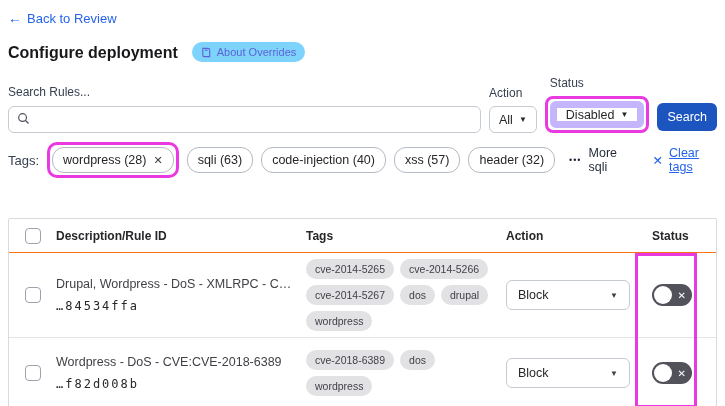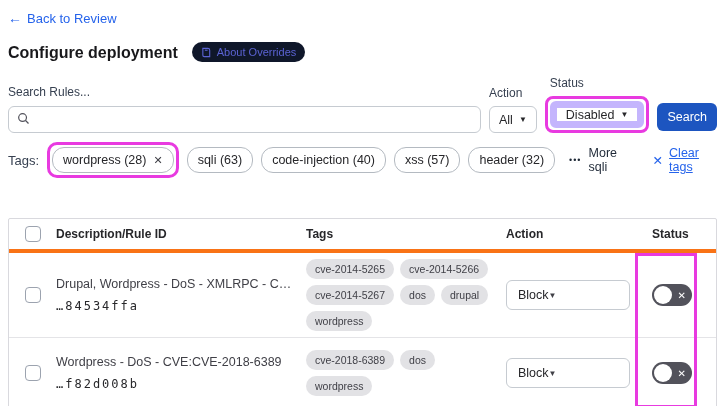--- a/index.html
+++ b/index.html
@@ -9,21 +9,21 @@
 
   
   .back-link { display: inline-flex; align-items: center; gap: 5px;
     color: #2563eb; font-size: 13px; cursor: pointer; margin-top: 2px; }
   .back-link .arrow { font-size: 14px; }
 
   
   .heading-row { display: flex; align-items: flex-end; gap: 14px; margin-top: 15px; }
   .page-title { font-size: 16px; font-weight: bold; color: #18181b; }
   .about-badge { display: inline-flex; align-items: center; gap: 5px;
-    background: #0f172a; color: #5b63d3; font-size: 11px; padding: 4px 9px;
+    background: #7dd3fc; color: #5b63d3; font-size: 11px; padding: 4px 9px;
     border-radius: 10px; cursor: pointer; }
   .about-badge svg { display: block; }
 
   
   .filter-bar { display: flex; align-items: flex-end; gap: 8px; margin-top: 14px; }
   .search-group { flex: 1; }
   .field-label { font-size: 12px; color: #374151; margin-bottom: 7px; display: block; }
   .search-box { display: flex; align-items: center; height: 27px;
     border: 1px solid #c6cbd1; border-radius: 6px; background: #fff; padding: 0 8px; gap: 6px; }
   .search-box input { border: none; outline: none; flex: 1; font-size: 13px;
@@ -54,37 +54,37 @@
   .clear-tags { display: inline-flex; align-items: center; gap: 6px; font-size: 12.5px;
     color: #2563eb; cursor: pointer; margin-left: 14px; }
   .clear-tags .label { text-decoration: underline; }
 
   
   .table-wrap { position: relative; margin-top: 40px; border: 1px solid #d9d9de;
     border-radius: 2px; }
   .trow { display: grid; grid-template-columns: 47px 250px 200px 132px 1fr;
     align-items: center; border-bottom: 1px solid #e4e4e7; }
   .trow:last-child { border-bottom: none; }
-  .thead { height: 34px; border-bottom: 4px solid #f97316; }
+  .thead { height: 34px; border-bottom: 1px solid #f97316; }
   .thead .hcell { font-size: 12px; font-weight: bold; color: #27272a; }
   .cell-check { display: flex; justify-content: center; }
   .checkbox { width: 16px; height: 16px; border: 1.5px solid #9ca3af; border-radius: 4px;
     background: #fff; display: inline-block; cursor: pointer; }
   .row-1 { height: 85px; }
   .row-2 { height: 70px; }
   .cell-desc { padding-right: 14px; }
   .desc-text { font-size: 12.5px; color: #3f3f46; white-space: nowrap; overflow: hidden;
     text-overflow: ellipsis; }
   .rule-id { font-family: "DejaVu Sans Mono", monospace; font-size: 12px;
     letter-spacing: 2px; color: #27272a; margin-top: 8px; }
   .cell-tags { display: flex; flex-wrap: wrap; gap: 6px 6px; padding-right: 16px;
     align-content: center; }
   .tag-badge { background: #e2e2e5; color: #3f3f46; font-size: 10.5px;
     padding: 4px 9px; border-radius: 10px; white-space: nowrap; }
-  .action-select { display: flex; align-items: center; 
+  .action-select { display: flex; align-items: center; justify-content: space-between;
     width: 124px; height: 30px; border: 1px solid #c6cbd1; border-radius: 6px;
     background: #fff; padding: 0 11px; font-size: 12.5px; cursor: pointer; }
   .action-select .caret { font-size: 8px; color: #3f3f46; }
   .cell-status { padding-left: 14px; }
   .toggle { position: relative; width: 40px; height: 22px; background: #52525b;
     border-radius: 11px; cursor: pointer; display: flex; align-items: center; }
   .toggle .knob { position: absolute; left: 2px; width: 18px; height: 18px;
     background: #fff; border-radius: 50%; }
   .toggle .x { position: absolute; right: 6px; color: #fff; font-size: 10px; }
   .status-hl { position: absolute; left: 626px; top: 34px; bottom: 0; width: 62px;

